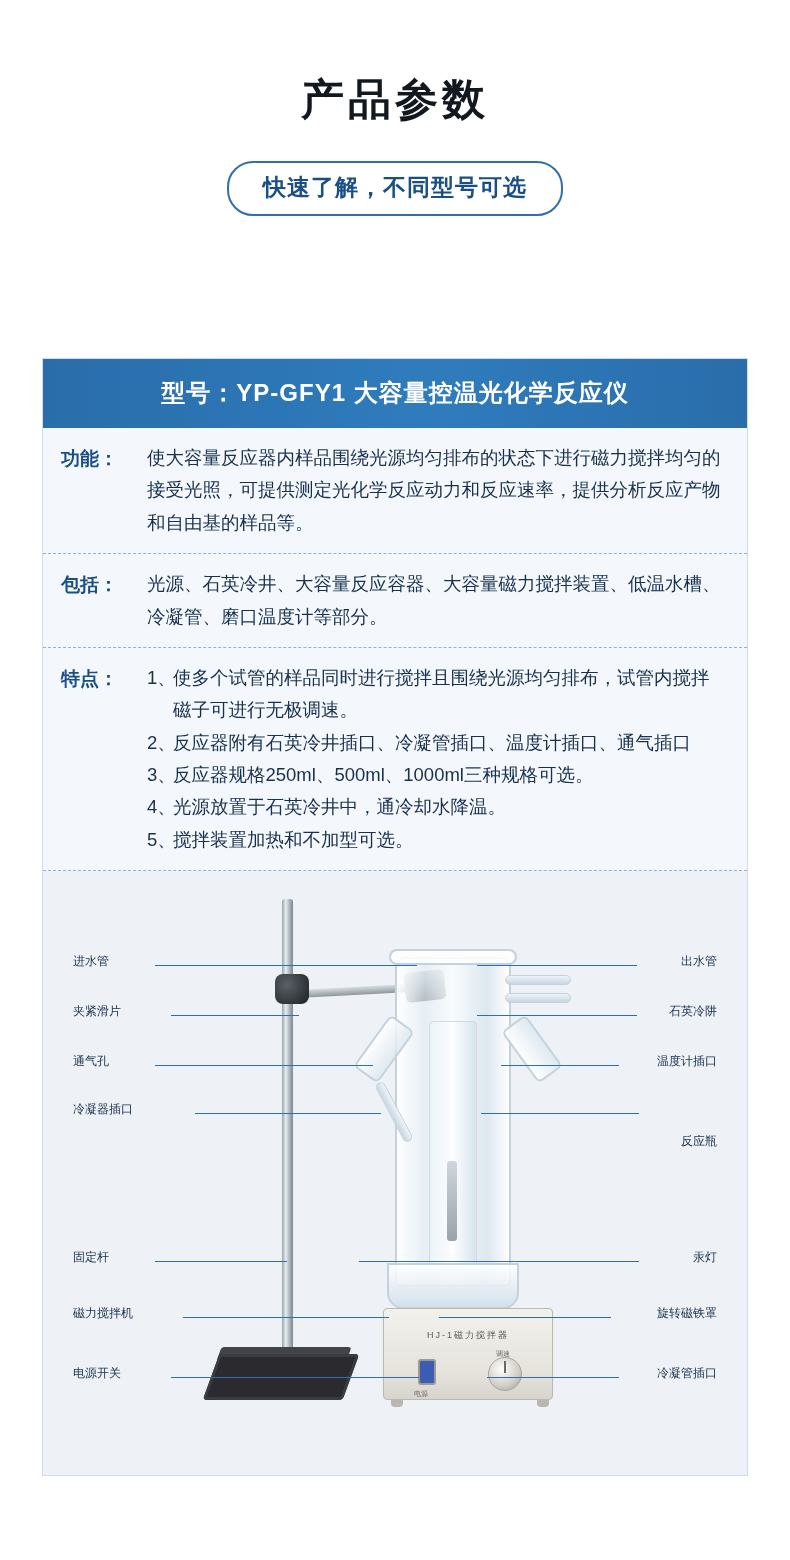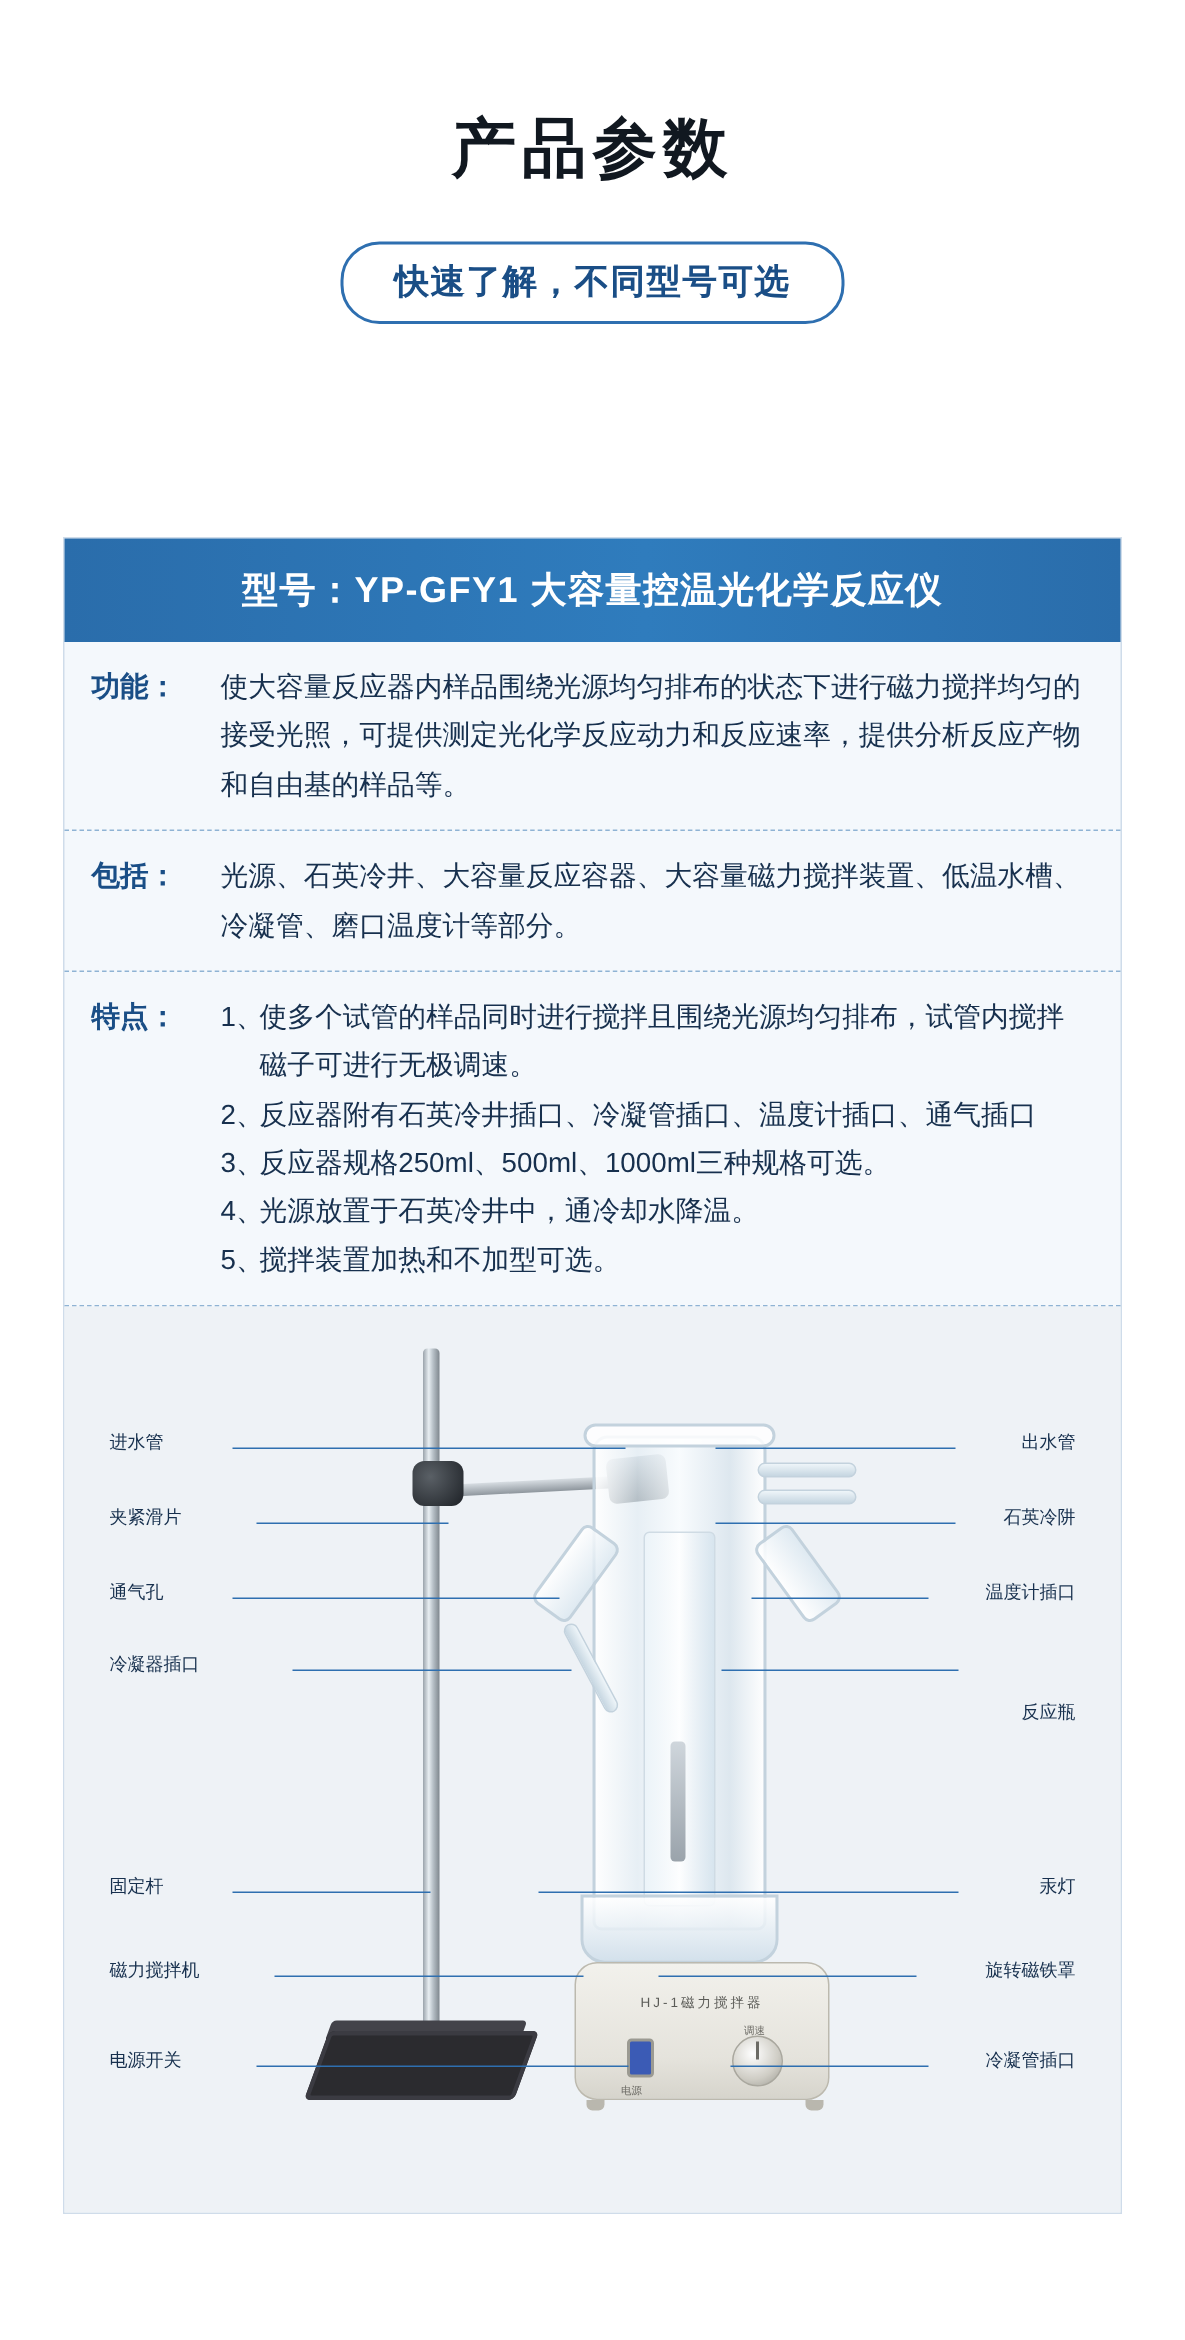--- a/index.html
+++ b/index.html
@@ -218,21 +218,21 @@
     border: 2px solid #c3d2dd;
     border-radius: 0 0 16px 16px;
   }
 
   
   .stirrer {
     position: absolute; left: 340px; top: 437px;
     width: 170px; height: 92px;
     background: linear-gradient(180deg,#f2f1ec 0%, #e5e3dc 70%, #d6d4cc 100%);
     border: 1px solid #bcb9ae;
-    border-radius: 15px;
+    border-radius: 4px;
   }
   .stirrer-label {
     position: absolute; left: 0; right: 0; top: 20px;
     text-align: center;
     font-size: 9px; letter-spacing: 2px; color: #5b5b57;
   }
   .stirrer-switch {
     position: absolute; left: 34px; top: 50px;
     width: 18px; height: 26px;
     background: #3b5bb5;

